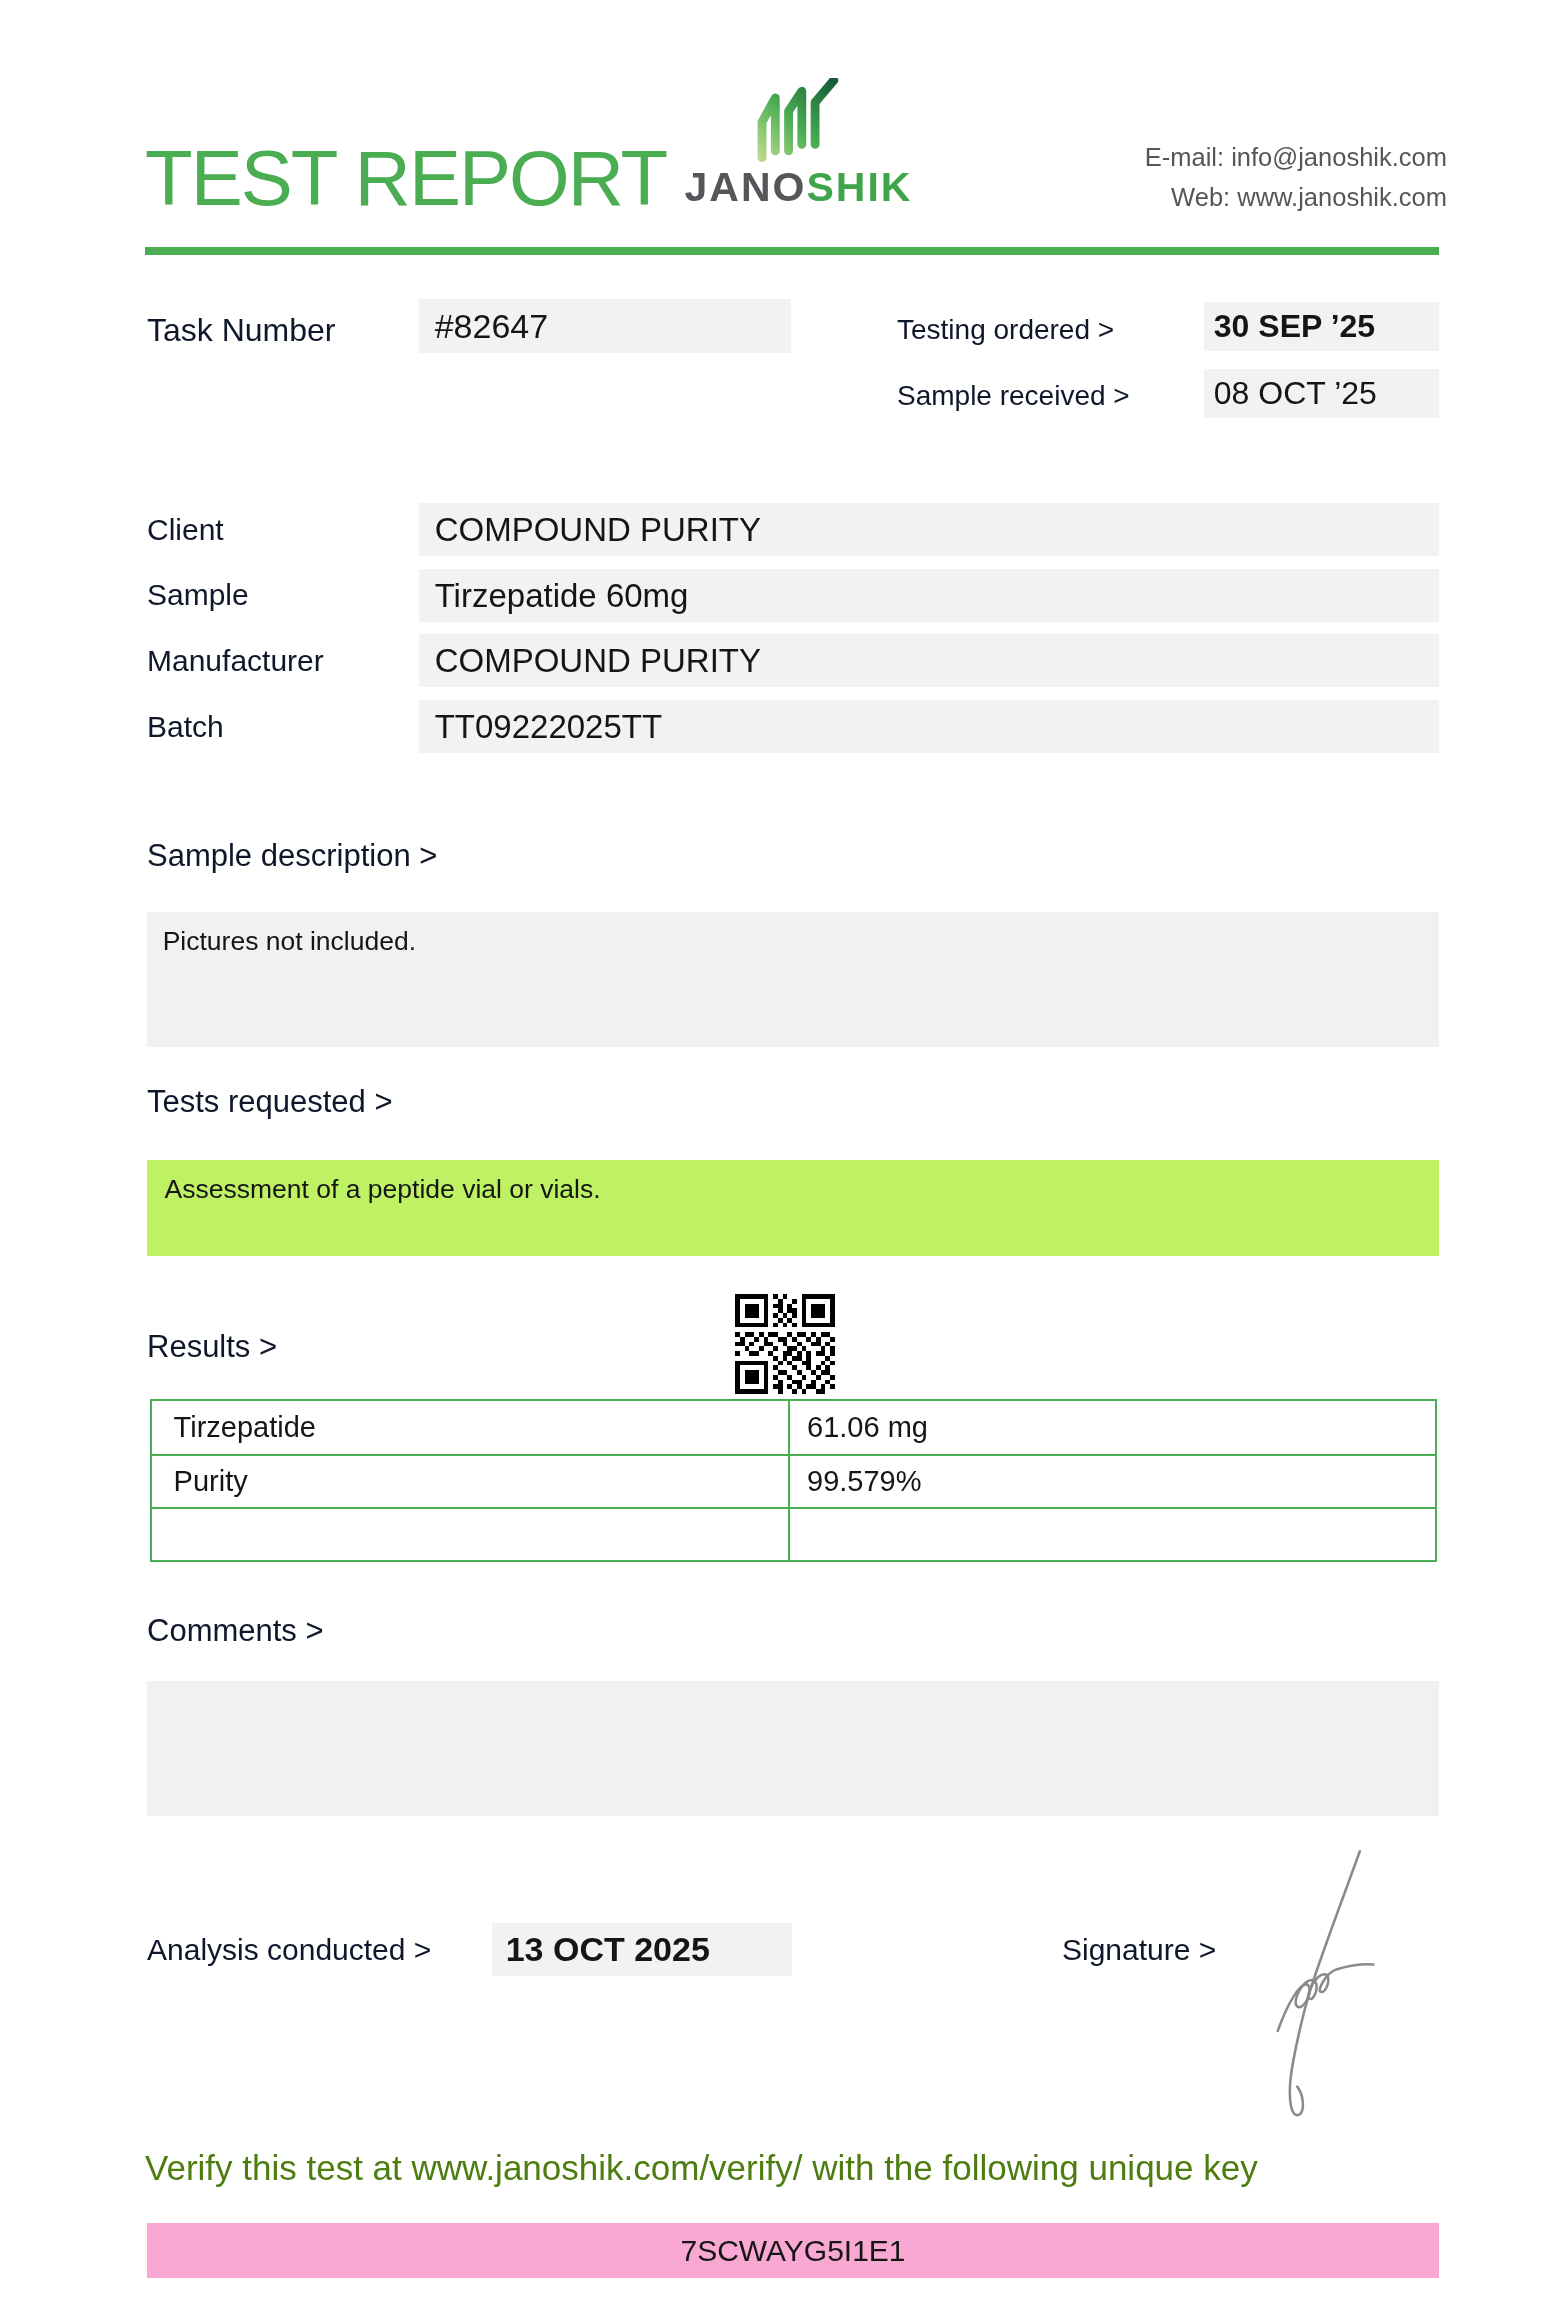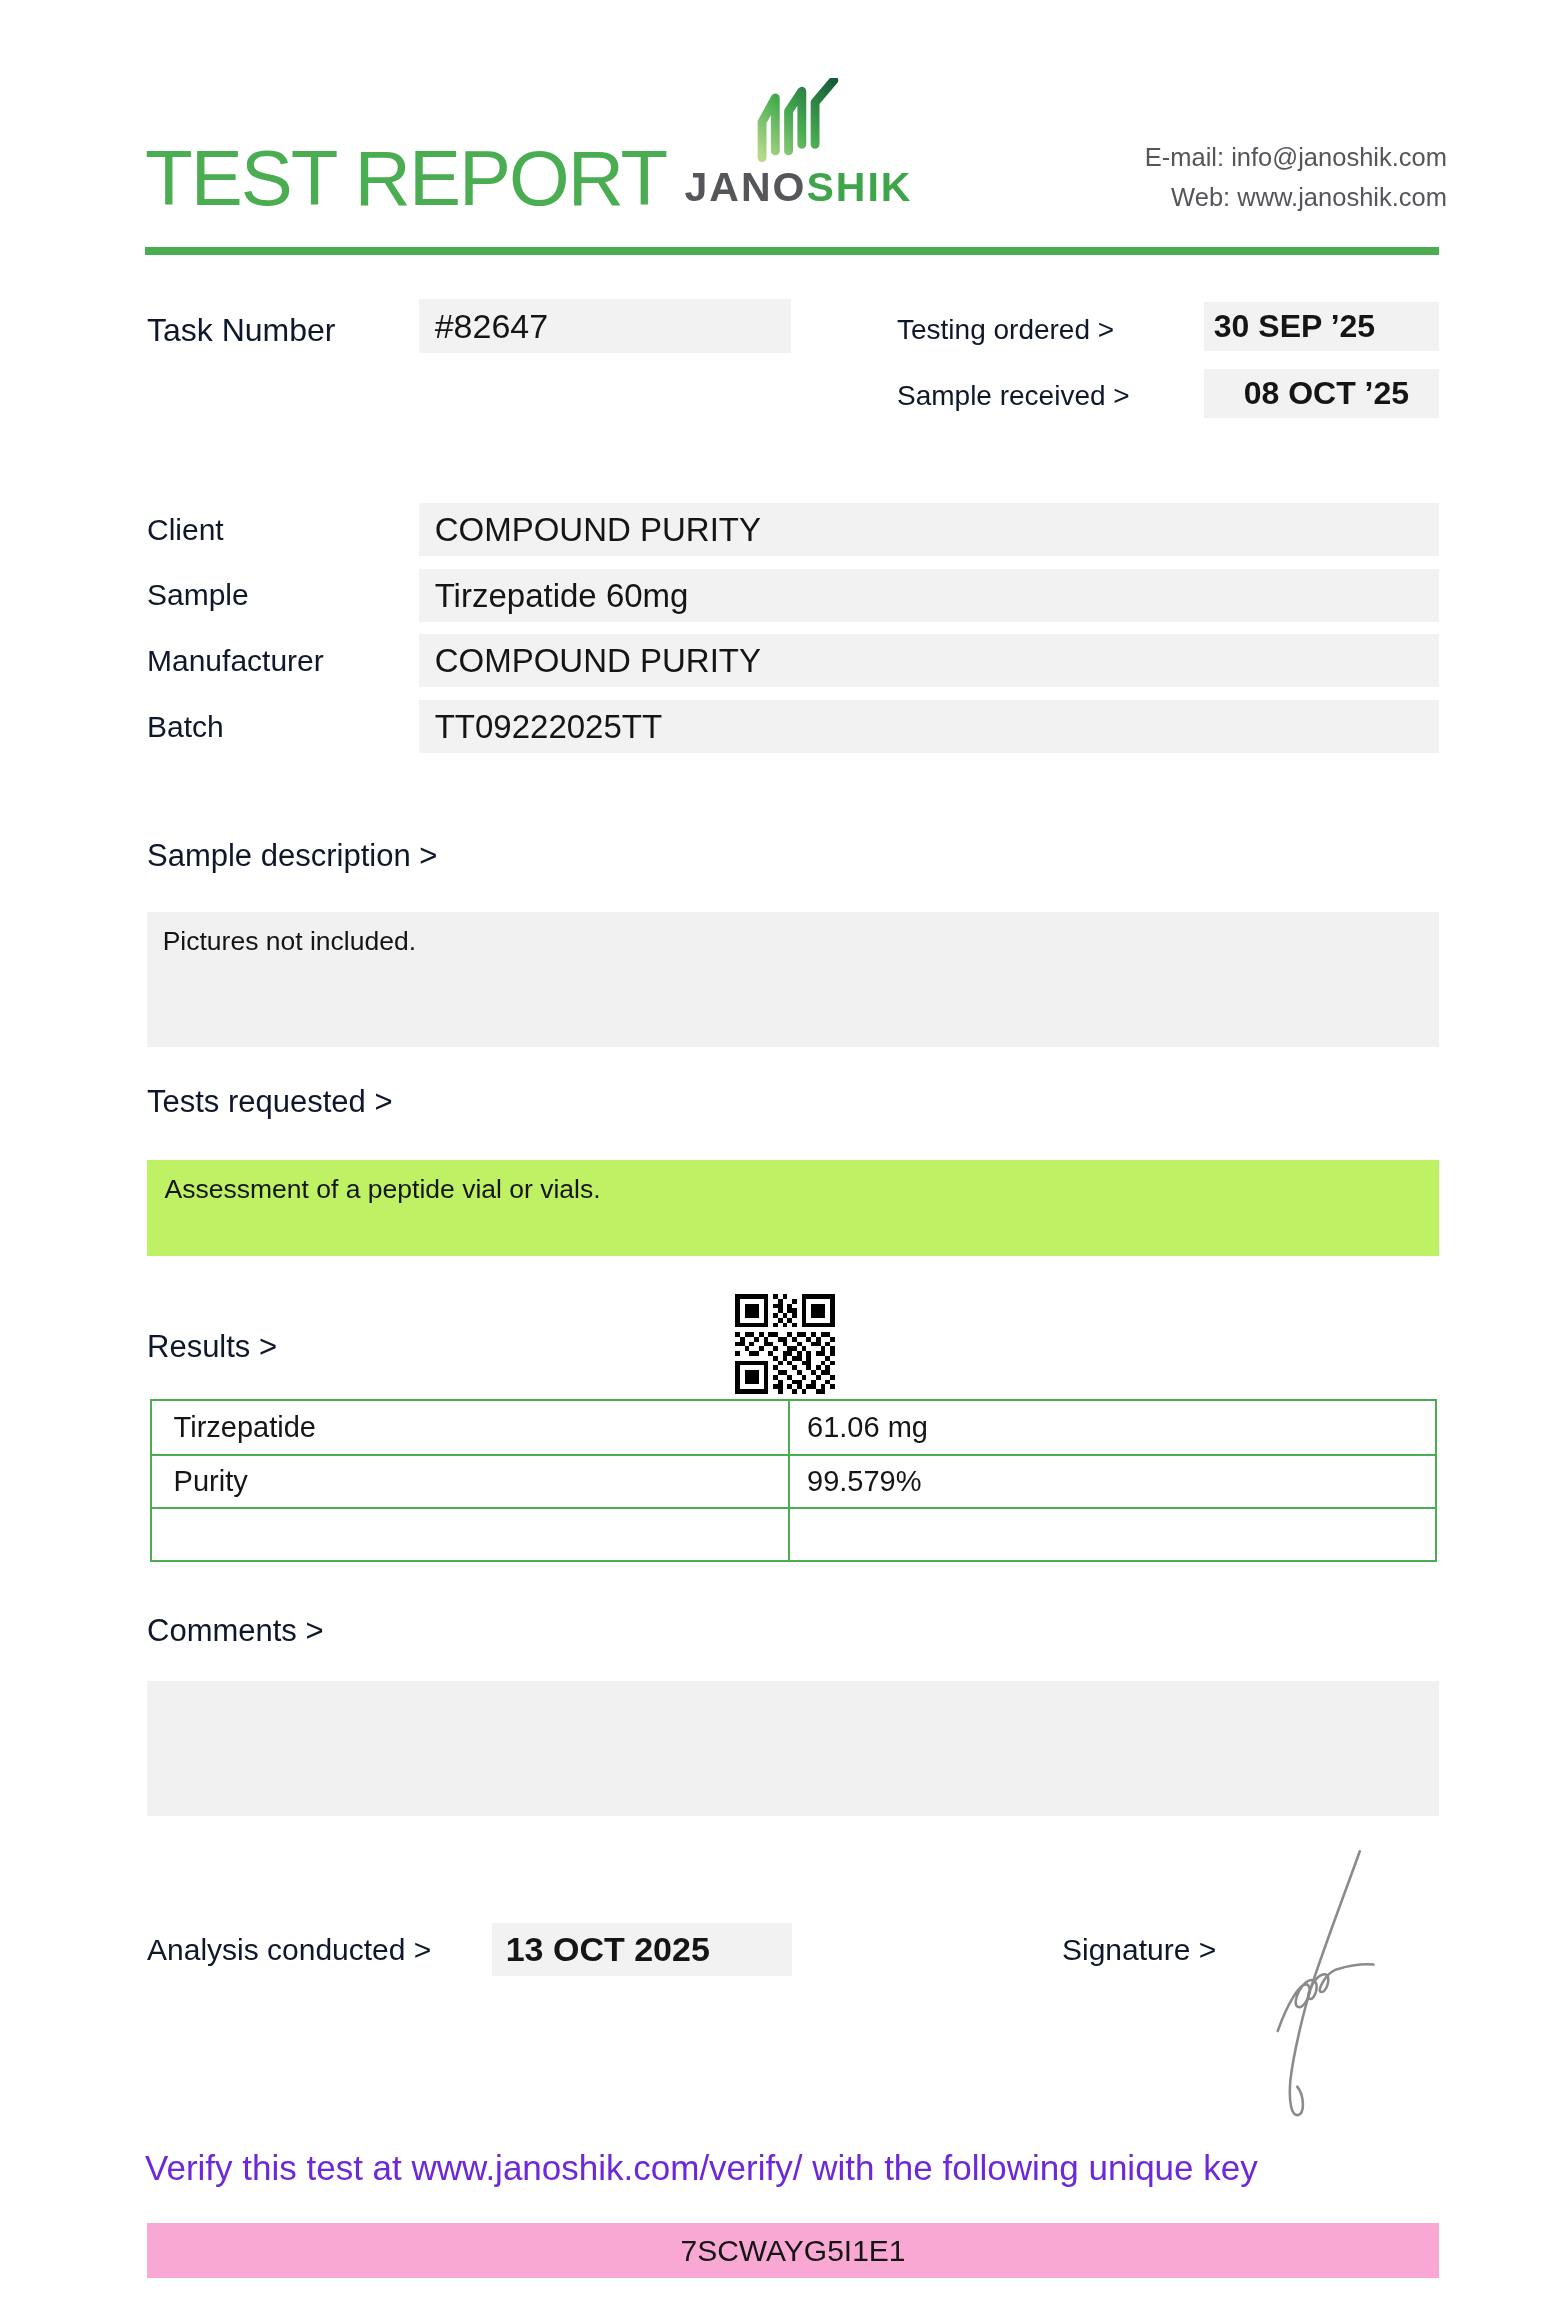--- a/index.html
+++ b/index.html
@@ -40,21 +40,21 @@
 
   
   .task-label   { position:absolute; left:147px; top:312px; font-size:32px; }
   .task-value   { position:absolute; left:419px; top:299px; width:372px; height:54px;
                   font-size:34px; font-weight:500; line-height:54px; padding-left:15.7px; }
   .ordered-label  { position:absolute; left:897px; top:314px; font-size:28px; }
   .ordered-value  { position:absolute; left:1204px; top:302px; width:235px; height:49px;
                     font-size:32px; font-weight:600; line-height:49px; padding-left:9.8px; }
   .received-label { position:absolute; left:897px; top:380px; font-size:28px; }
   .received-value { position:absolute; left:1204px; top:369px; width:235px; height:49px;
-                    font-size:32px; font-weight:700; line-height:49px; padding-left:9.8px;text-align:center; }
+                    font-size:32px; font-weight:400; line-height:49px; padding-left:9.8px; }
 
   
   .details { position:absolute; left:147px; top:503px; width:1292px; }
   .detail-row { position:relative; height:53px; margin-bottom:12.7px; }
   .detail-row .green-label { position:absolute; left:0; top:50%; transform:translateY(-50%); }
   .detail-value { position:absolute; left:272px; right:0; top:0; bottom:0;
                   font-size:33px; font-weight:500; line-height:53px; padding-left:15.7px; }
 
   
   .section-heading { position:absolute; font-size:31px; font-weight:500; }
@@ -81,21 +81,21 @@
   .cell-value { flex:1; display:flex; align-items:center; padding-left:17px; font-size:29px; }
 
   
   .analysis-label { position:absolute; left:147px; top:1933px; font-size:30px; }
   .analysis-value { position:absolute; left:492px; top:1923px; width:300px; height:53px;
                     font-size:34px; font-weight:700; line-height:53px; padding-left:13.7px; }
   .signature-label{ position:absolute; left:1062px; top:1933px; font-size:30px; }
   .signature      { position:absolute; left:1266px; top:1845px; }
 
   .verify-text { position:absolute; left:145px; top:2148px; width:1304px;
-                 font-size:35px; font-weight:500; color:#6d28d9; white-space:nowrap; }
+                 font-size:35px; font-weight:500; color:#4d7c0f; white-space:nowrap; }
   .verify-key-box { position:absolute; left:147px; top:2223px; width:1292px; height:55px;
                     background:#f9a8d4; text-align:center; font-size:30px; line-height:55px; }
 </style>
 </head>
 <body>
 
 <div class="page">
 
   <div class="report-title">TEST REPORT</div>
 

